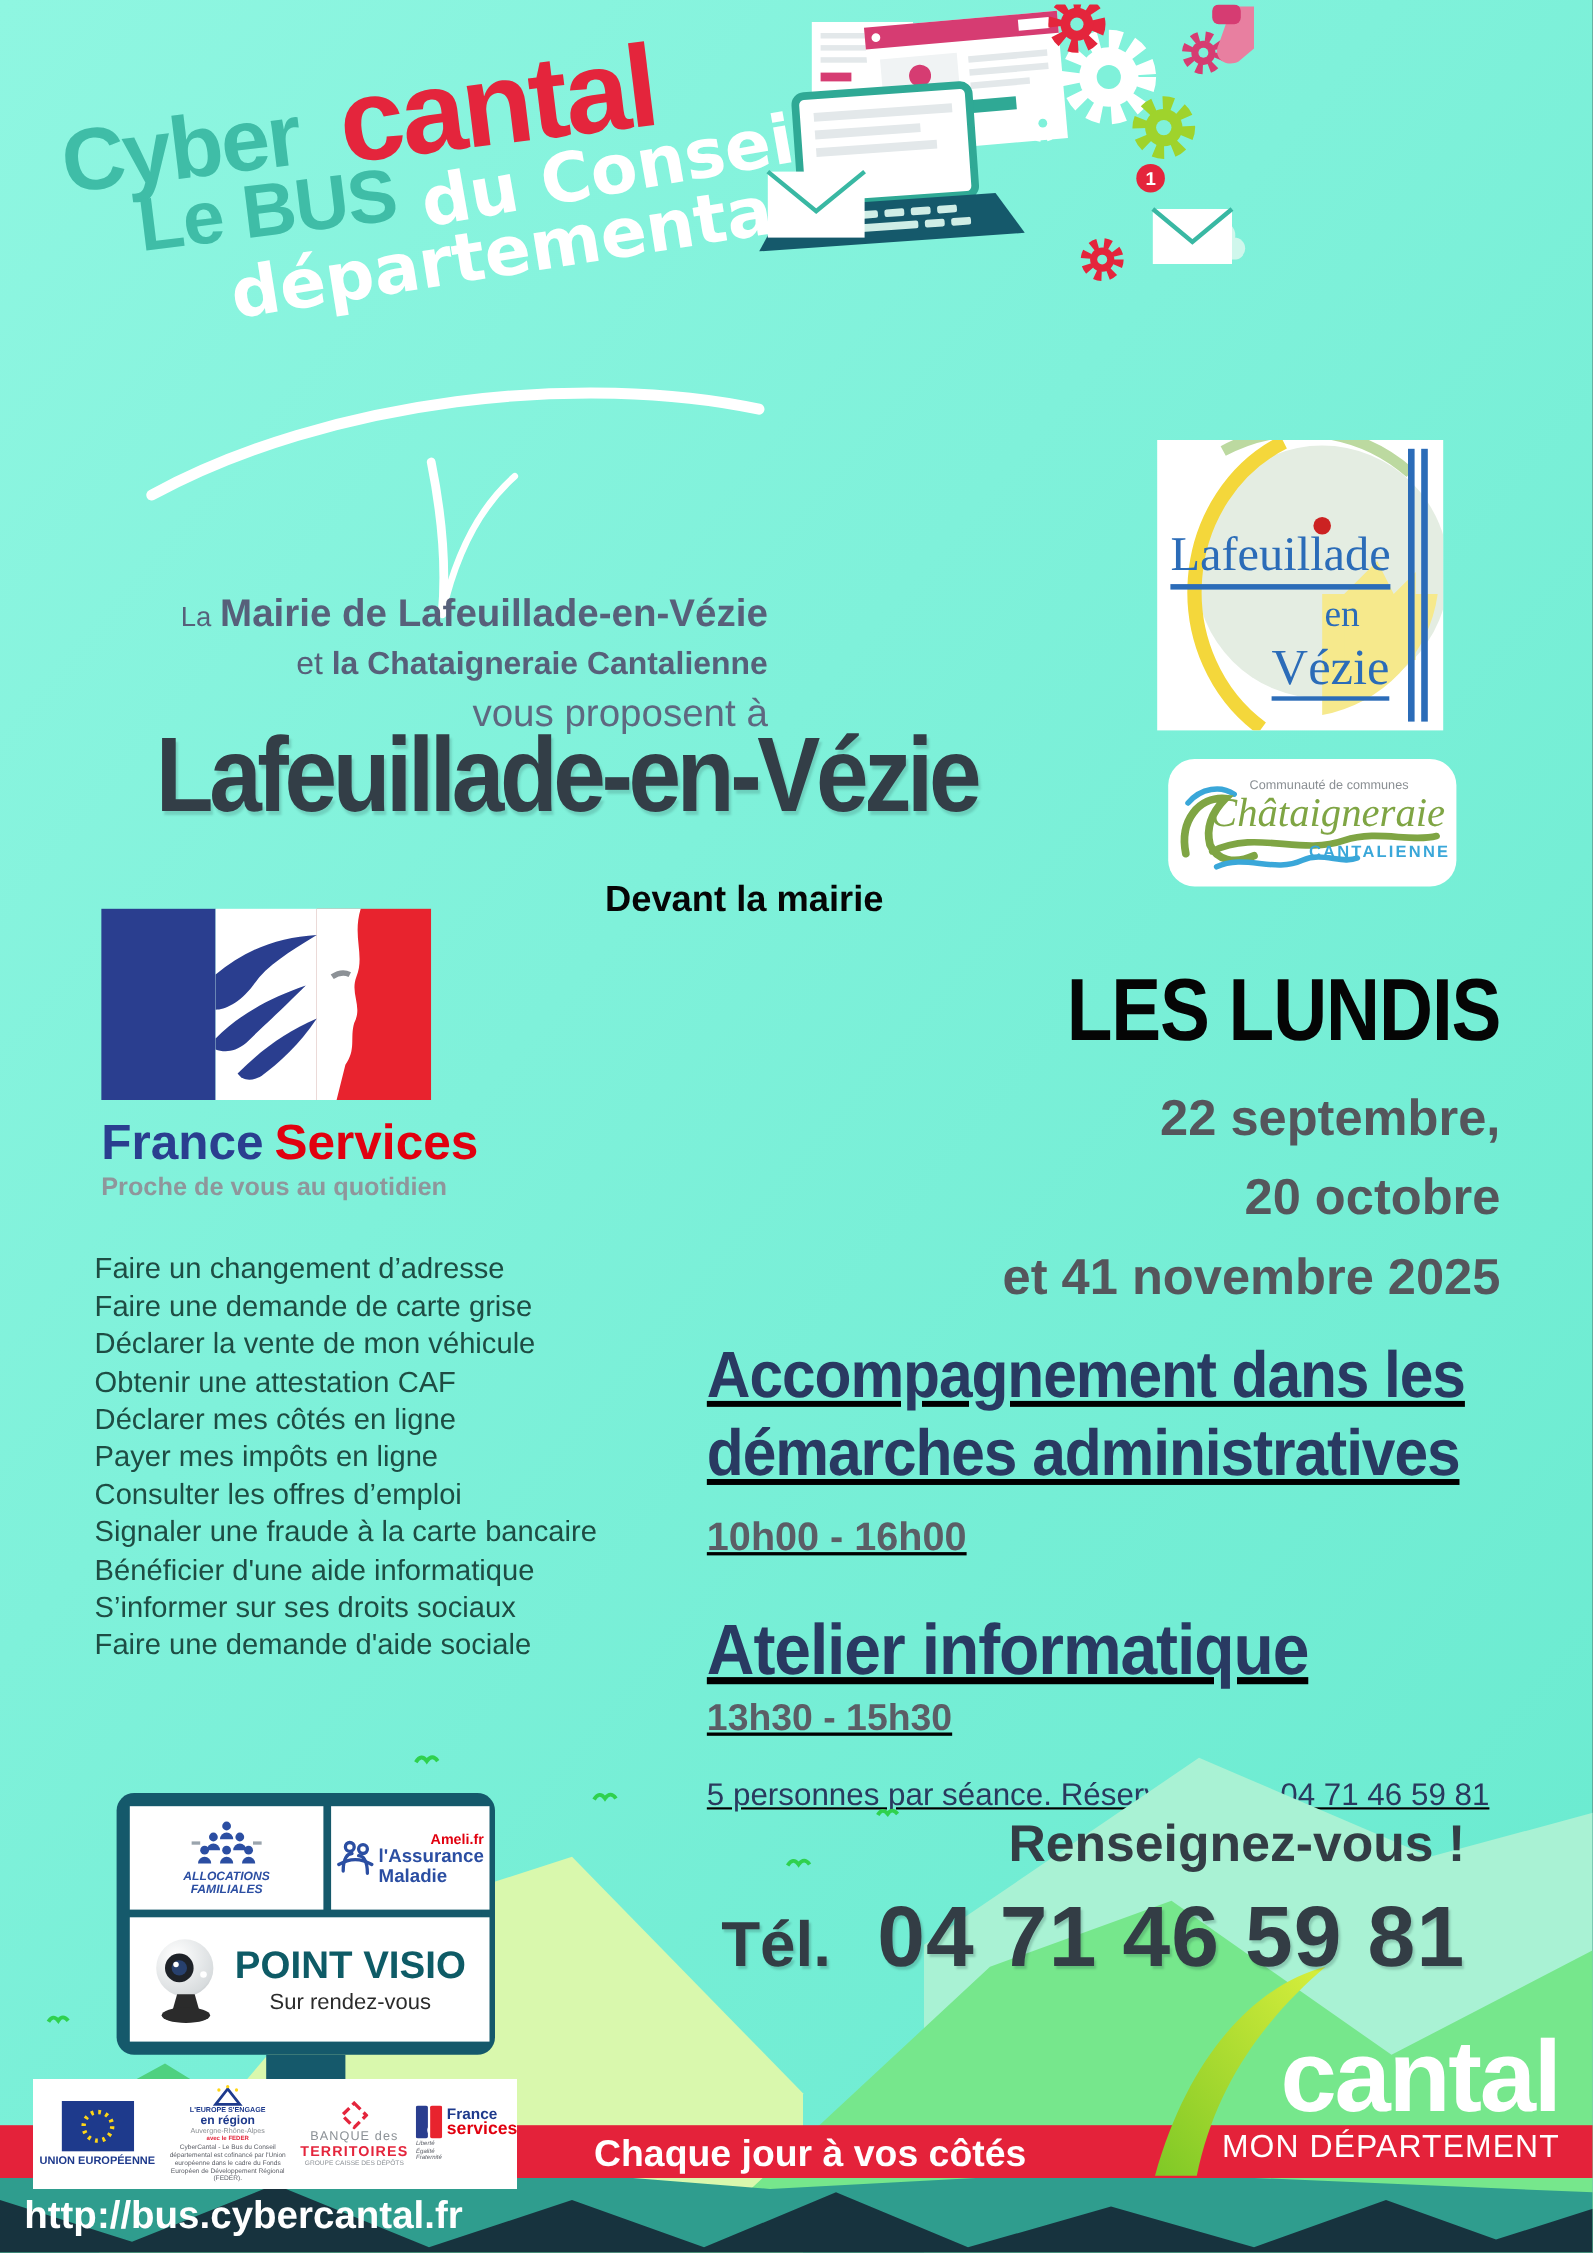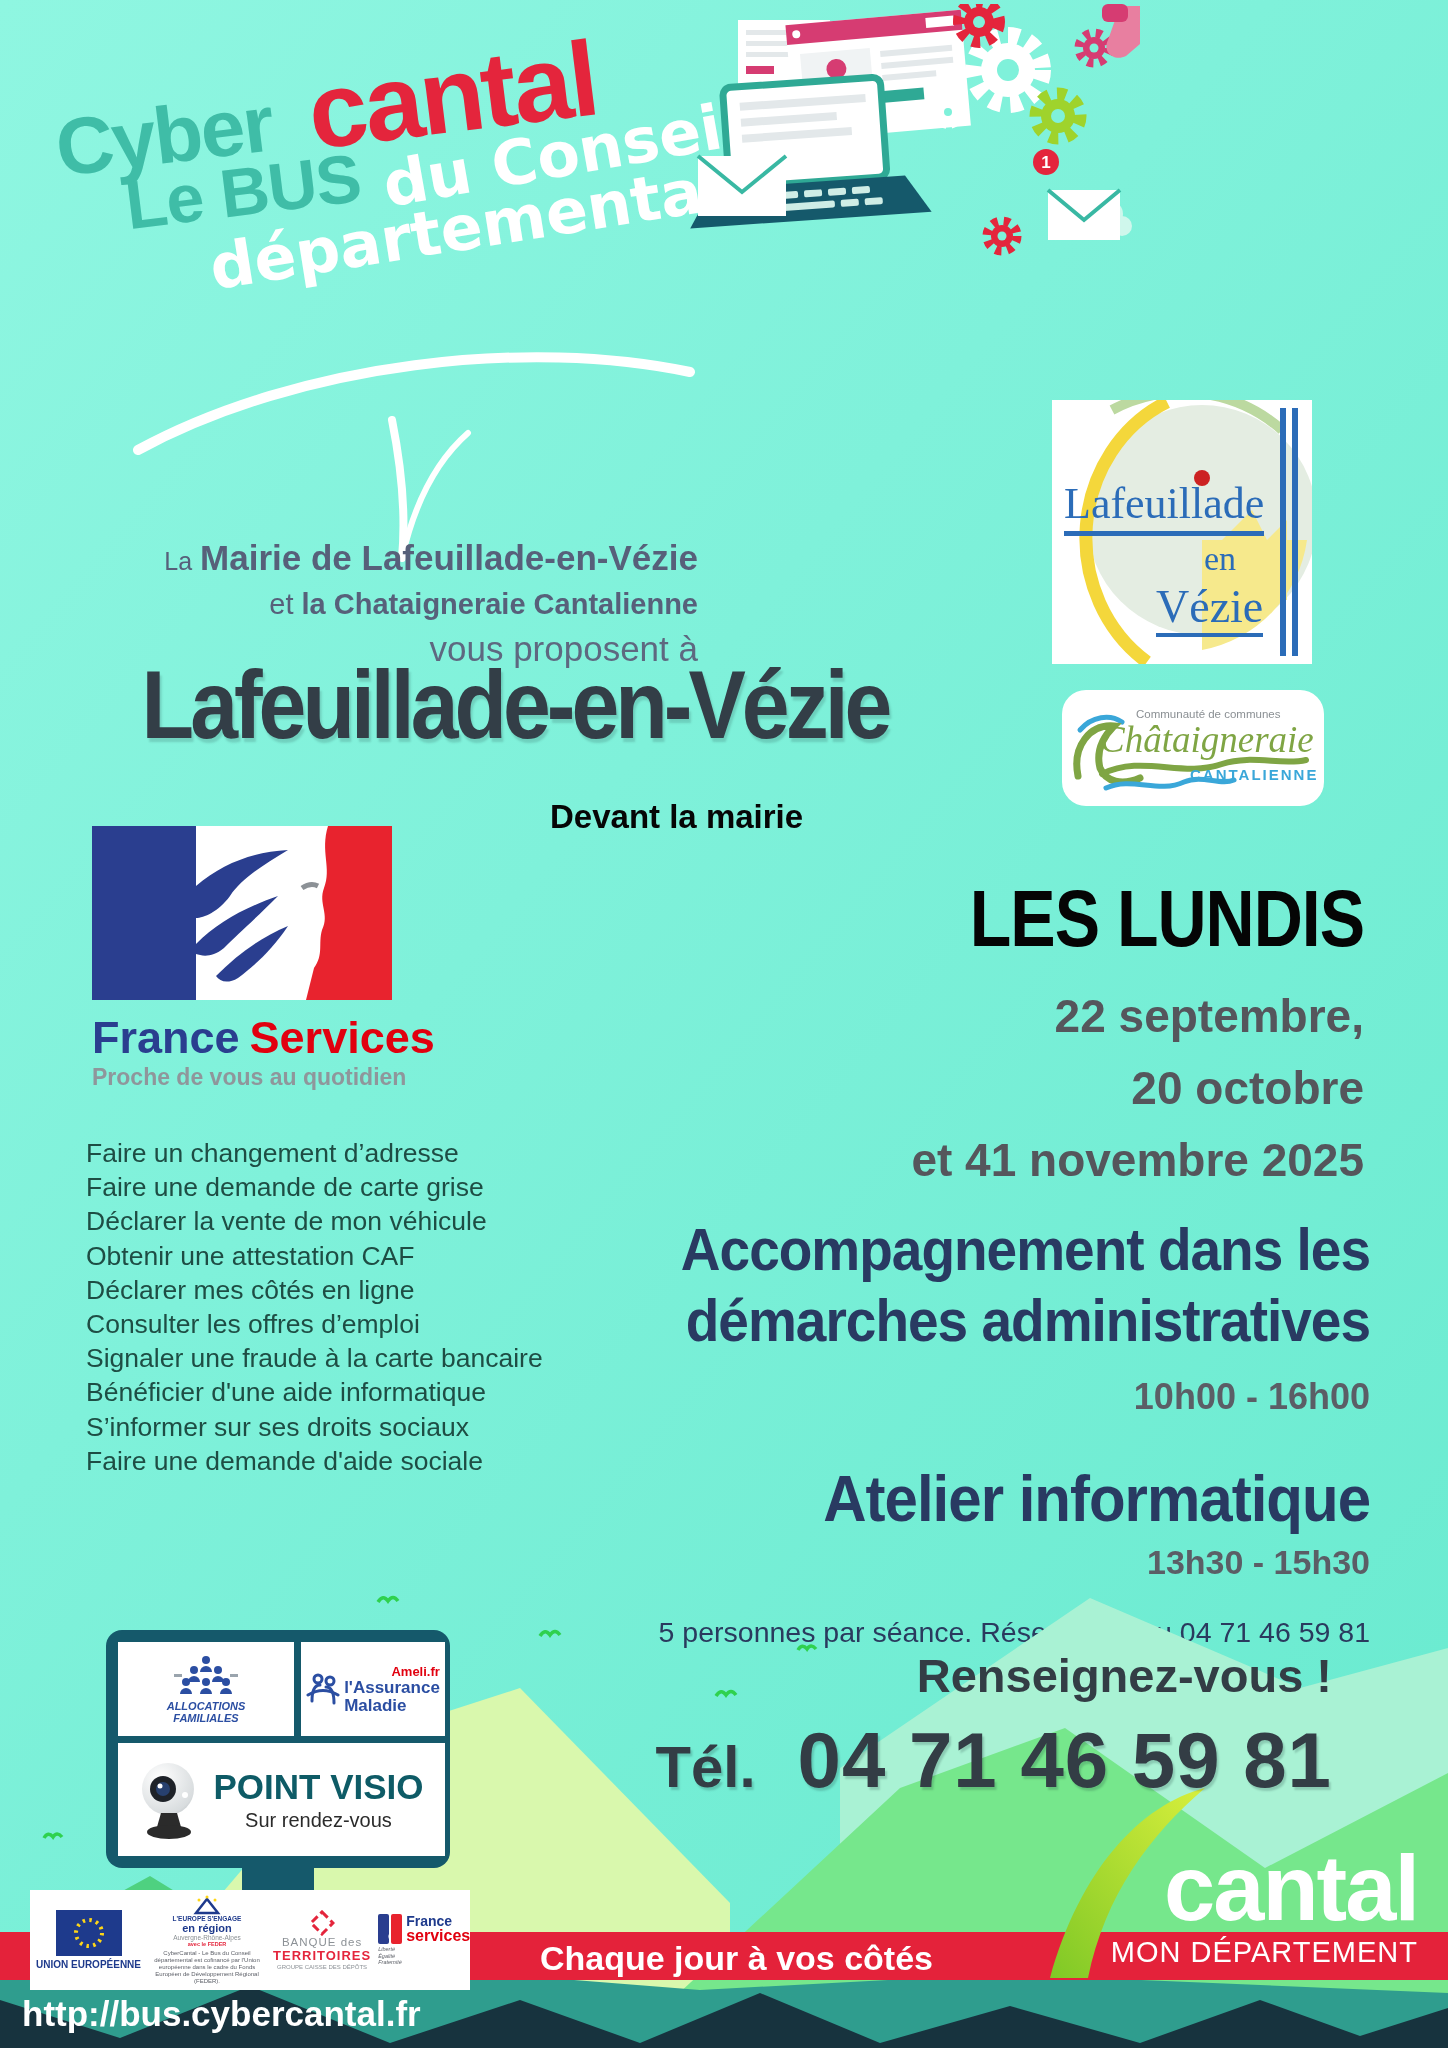--- a/index.html
+++ b/index.html
@@ -41,21 +41,21 @@
   .laf-3{font-size:46px;margin-left:92px;margin-top:2px;border-bottom:4px solid #2B6CB8;display:inline-block;}
   .chat-logo{left:1062px;top:690px;width:262px;height:116px;background:#fff;border-radius:24px;overflow:hidden;}
   .chat-small{position:absolute;left:74px;top:18px;font-size:11.5px;color:#8A8F93;}
   .chat-name{position:absolute;left:38px;top:28px;font-family:Liberation Serif, serif;font-style:italic;font-size:37px;color:#7FA544;text-align:right;}
   .chat-sub{position:absolute;left:128px;top:76px;font-size:15px;font-weight:700;color:#3AA7D9;letter-spacing:2px;}
   
   .lundis{right:84px;top:872px;text-align:right;}
   .lundis-h{display:inline-block;font-size:68px;font-weight:800;color:#050505;letter-spacing:-1px;transform:scaleY(1.18);transform-origin:right top;}
   .lundis-dates{margin-top:30px;font-size:46px;font-weight:800;color:#55565C;line-height:72px;}
   
-  .offers{right:78px;top:1212px;text-align:right;}
+  .offers{right:94px;top:1212px;text-decoration:underline;}
   .off-t{font-size:55px;font-weight:800;color:#293A62;line-height:71px;letter-spacing:-1px;transform:scaleY(1.08);transform-origin:right top;}
   .off-h1{margin-top:22px;font-size:36px;font-weight:800;color:#5B5E66;}
   .off-t2{margin-top:44px;font-size:60px;font-weight:800;color:#293A62;letter-spacing:-1px;transform:scaleY(1.08);transform-origin:right top;}
   .off-h2{margin-top:12px;font-size:34px;font-weight:800;color:#5B5E66;}
   .off-note{margin-top:34px;font-size:28.5px;color:#2A3A5E;}
   
   .contact{right:116px;top:1648px;text-align:right;z-index:4;}
   .contact-h{font-size:47px;font-weight:800;color:#333D45;}
   .contact-tel{margin-top:12px;white-space:nowrap;color:#333D45;text-shadow:2px 3px 2px rgba(20,50,50,.2);}
   .contact-tel .lbl{font-size:58px;font-weight:800;}
@@ -292,20 +292,21 @@
     </div>
     <div class="fs-tag">Proche de vous au quotidien</div>
   </div>
 
   <div class="abs services">
     <div>Faire un changement d’adresse</div>
     <div>Faire une demande de carte grise</div>
     <div>Déclarer la vente de mon véhicule</div>
     <div>Obtenir une attestation CAF</div>
     <div>Déclarer mes côtés en ligne</div>
+    <div>Payer mes impôts en ligne</div>
     <div>Consulter les offres d’emploi</div>
     <div>Signaler une fraude à la carte bancaire</div>
     <div>Bénéficier d'une aide informatique</div>
     <div>S’informer sur ses droits sociaux</div>
     <div>Faire une demande d'aide sociale</div>
   </div>
 
   <div class="abs laf-logo">
     <svg width="260" height="264" viewBox="0 0 260 264" style="position:absolute;left:0;top:0;">
       <circle cx="150" cy="120" r="115" fill="#E4EDE2"></circle>

